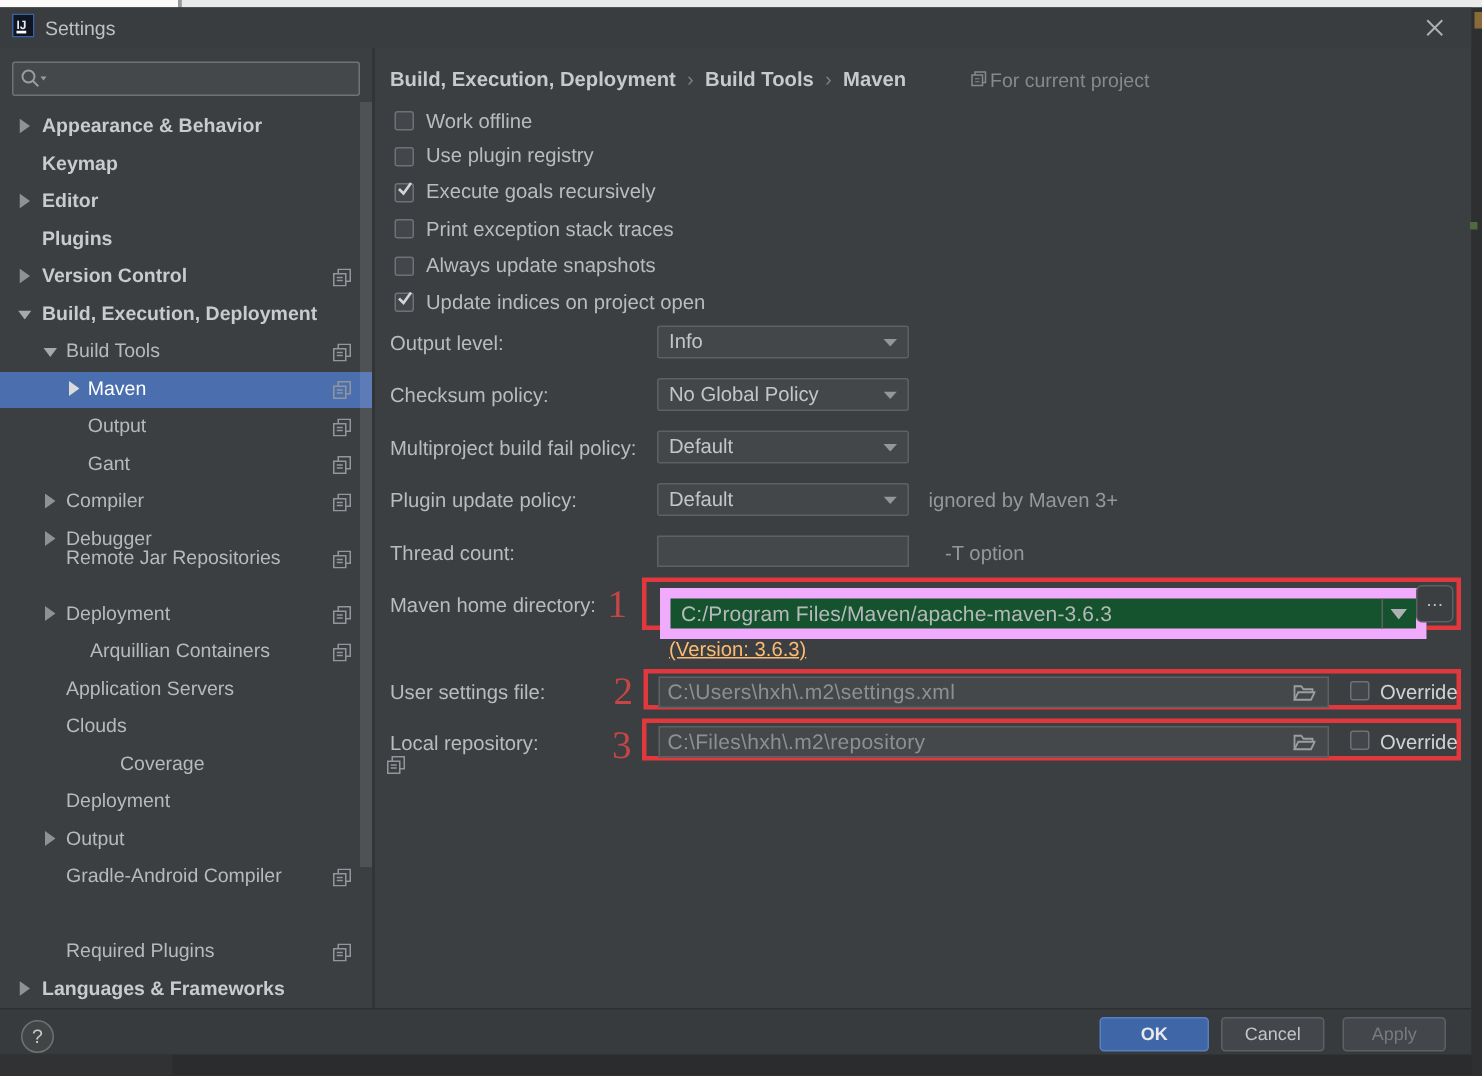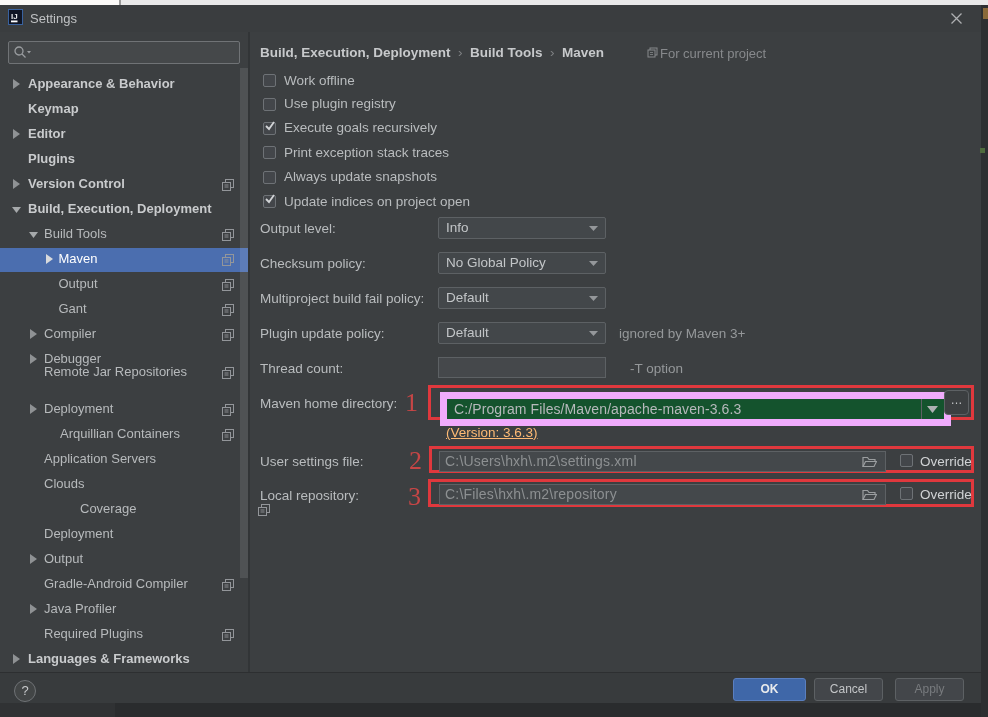--- a/index.html
+++ b/index.html
@@ -205,26 +205,20 @@
         <span class="rtxt " style="left:44px;">Output</span>
       </div>
       <div class="row" style="top:540px;">
         <span class="rtxt " style="left:44px;">Gradle-Android Compiler</span>
         <svg class="treeicon" width="12" height="12" viewBox="0 0 12 12">
        <rect x="3.5" y="0.5" width="8" height="8" fill="none" stroke="#93969a" stroke-width="1"></rect>
        <rect x="0.5" y="3.5" width="8" height="8" fill="#3c3f41" stroke="#93969a" stroke-width="1"></rect>
        <path d="M2.5 6 h4 M2.5 8 h4" stroke="#93969a" stroke-width="0.9"></path>
         </svg>
       </div>
-      <div class="row" style="top:565px;">
-        <svg style="position:absolute;left:29.5px;top:7px;" width="7" height="10" viewBox="0 0 7 10">
-          <path d="M0 0 L7 5 L0 10 z" fill="#8f9294"></path>
-        </svg>
-        <span class="rtxt " style="left:44px;">Java Profiler</span>
-      </div>
       <div class="row" style="top:590px;">
         <span class="rtxt " style="left:44px;">Required Plugins</span>
         <svg class="treeicon" width="12" height="12" viewBox="0 0 12 12">
        <rect x="3.5" y="0.5" width="8" height="8" fill="none" stroke="#93969a" stroke-width="1"></rect>
        <rect x="0.5" y="3.5" width="8" height="8" fill="#3c3f41" stroke="#93969a" stroke-width="1"></rect>
        <path d="M2.5 6 h4 M2.5 8 h4" stroke="#93969a" stroke-width="0.9"></path>
         </svg>
       </div>
       <div class="row" style="top:615px;">
         <svg style="position:absolute;left:13px;top:7px;" width="7" height="10" viewBox="0 0 7 10">

